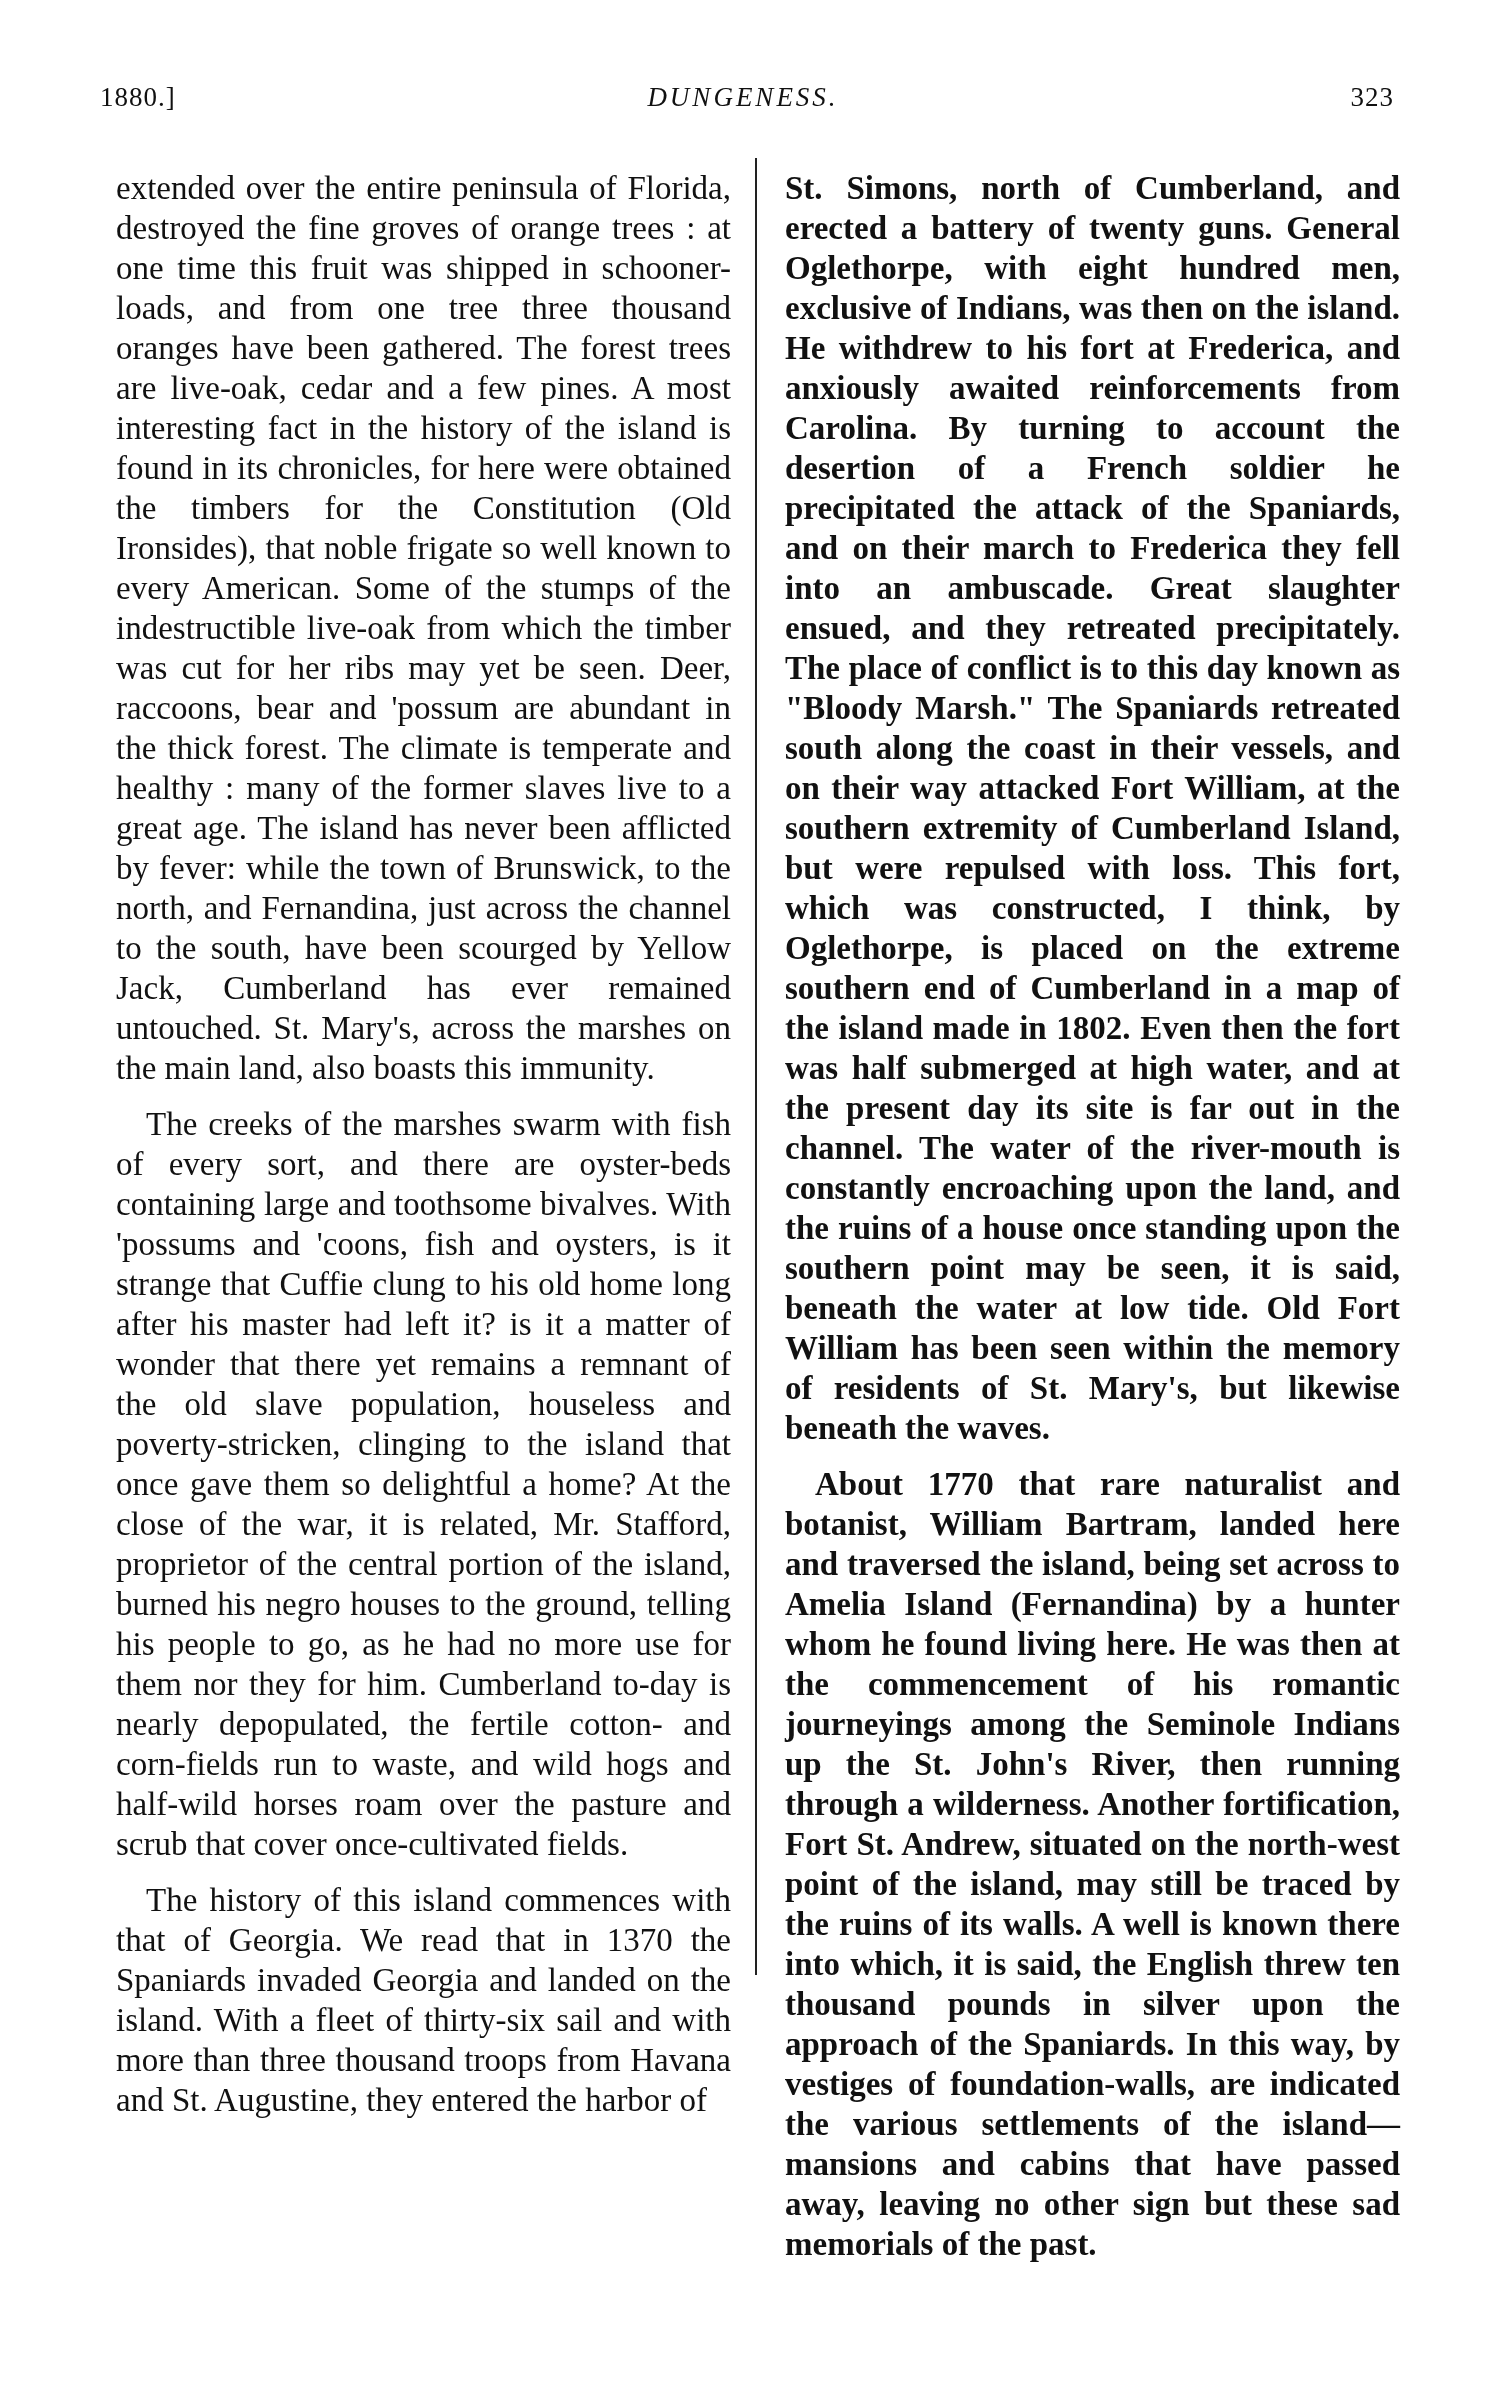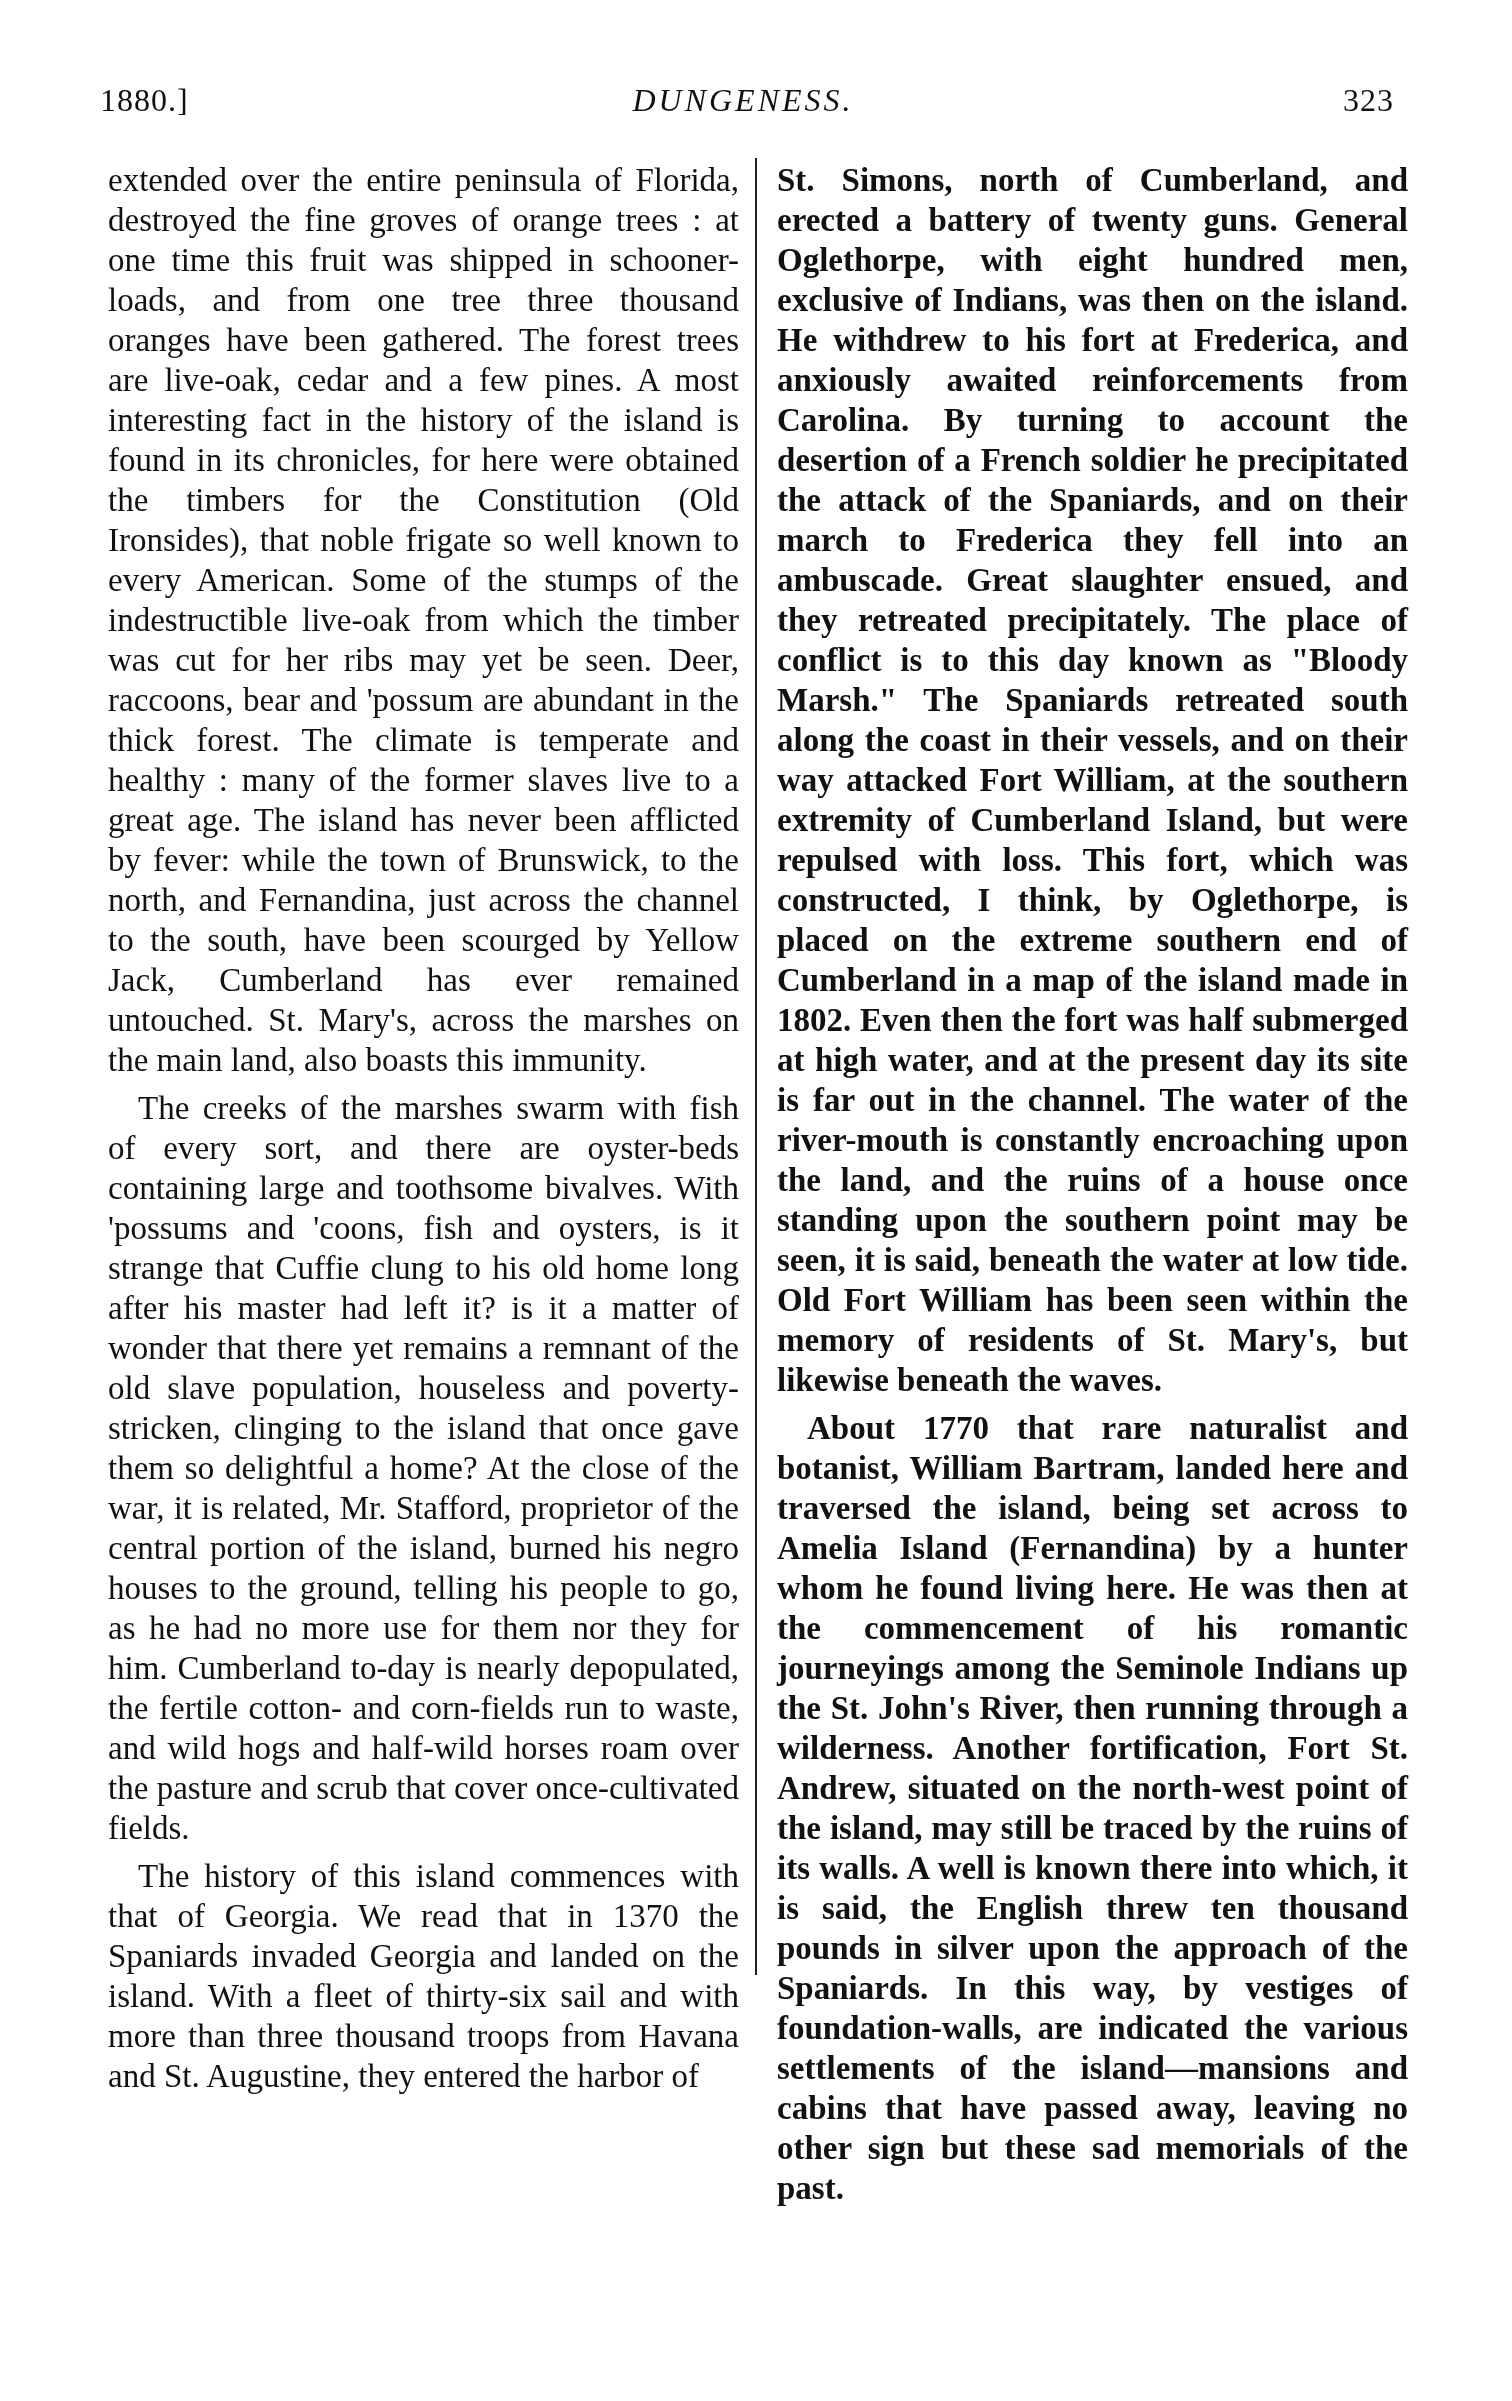--- a/index.html
+++ b/index.html
@@ -2,32 +2,32 @@
 <html style="font-size:8px"><head>
 <meta charset="utf-8">
 <style>
   html, body { margin: 0; padding: 0; background: #ffffff; }
   body {
     width: 1513px; height: 2401px; position: relative; overflow: hidden;
     font-family: "Liberation Serif", "DejaVu Serif", serif; color: #111;
   }
   .header {
     position: absolute; top: 82px; left: 100px; width: 1294px; height: 45px;
-    font-size: 32px; letter-spacing: 1px;
+    font-size: 27px; letter-spacing: 1px;
   }
   .header .left { position: absolute; left: 0; top: 0; }
   .header .center { position: absolute; left: 0; right: 8px; top: 0; text-align: center; font-style: italic; letter-spacing: 3px; }
   .header .right { position: absolute; right: 0; top: 0; }
   .col {
     position: absolute; top: 152px; width: 647px;
     font-size: 33px; line-height: 40px; text-align: justify;
   }
   .col.left { left: 100px; }
   .col.right { left: 769px; font-weight: bold; }
-  .col p { margin: 8px; text-indent: 0; }
+  .col p { margin: 16px; text-indent: 0; }
   .col p.indent { text-indent: 30px; margin-top: 2px; }
   .col-rule {
     position: absolute; left: 755px; top: 158px; width: 1.5px; height: 1817px; background: #222;
   }
 </style>
 </head>
 <body>
 
 <div class="header">
   <span class="left">1880.]</span>

